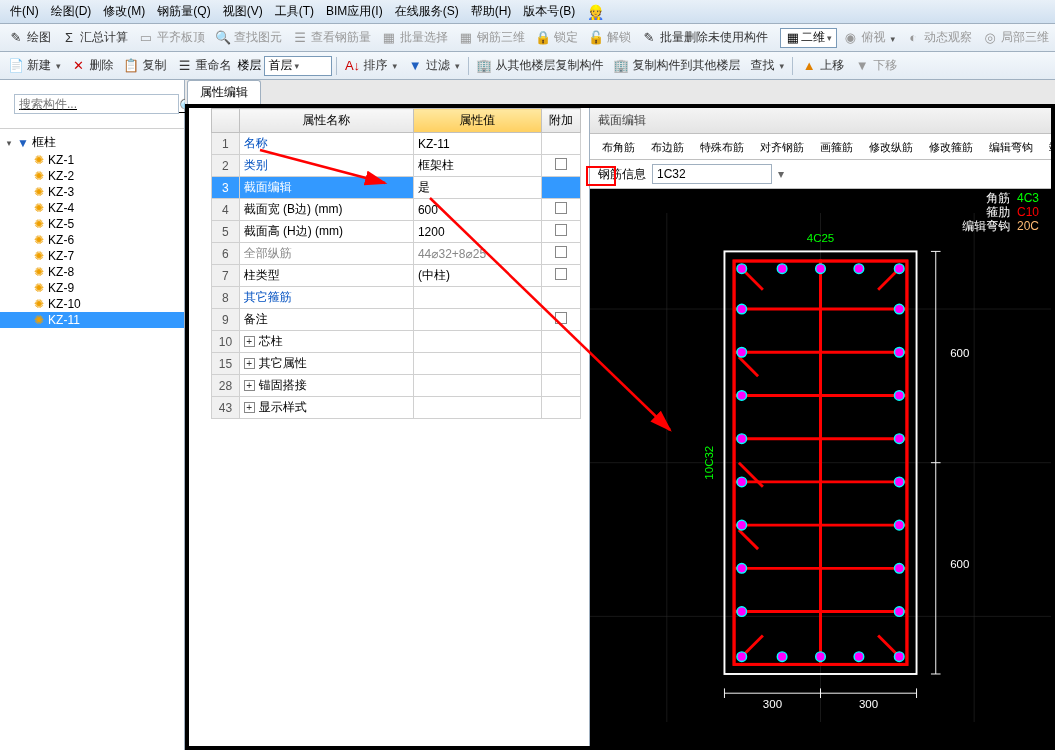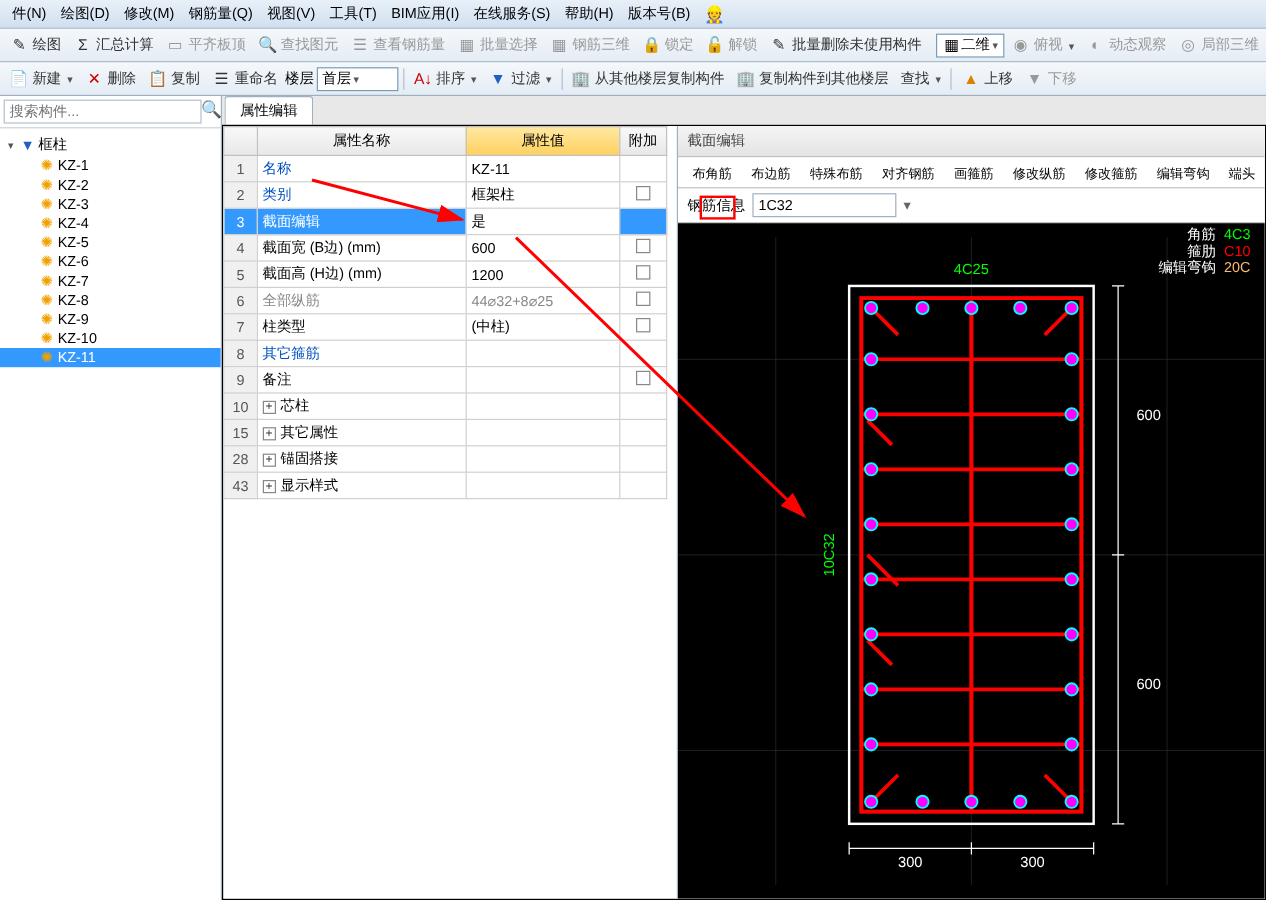--- a/index.html
+++ b/index.html
@@ -13,36 +13,36 @@
 .toolbar .tb-item { display: flex; align-items: center; gap: 3px; padding: 2px 4px; cursor: pointer; color: #333; }
 .toolbar .tb-item.disabled { color: #999; }
 .tb-sep { width: 1px; height: 18px; background: #b0c0d0; margin: 0 2px; }
 .tb-icon { width: 16px; height: 16px; display: inline-flex; align-items: center; justify-content: center; font-size: 13px; }
 .dropdown-arrow::after { content: "▾"; font-size: 9px; margin-left: 2px; color: #555; }
 .combo { border: 1px solid #7a9ab8; background: #fff; padding: 1px 4px; height: 20px; display: flex; align-items: center; }
 
 .main { display: flex; height: calc(750px - 24px - 28px - 28px); }
 
 .left-panel { width: 185px; background: #fff; border-right: 1px solid #a0b0c0; display: flex; flex-direction: column; }
-.search-row { display: flex; align-items: flex-start; padding: 3px; border-bottom: 1px solid #d0d0d0; }
+.search-row { display: flex; align-items: flex-end; padding: 14px; border-bottom: 1px solid #d0d0d0; text-decoration: underline; }
 .search-row input { flex: 1; border: 1px solid #b0c0d0; padding: 2px 4px; }
 .search-row .mag { width: 20px; text-align: center; color: #5a7aa0; font-size: 14px; }
 .tree { padding: 4px 0; overflow: auto; flex: 1; }
 .tree-root { display: flex; align-items: center; gap: 3px; padding: 1px 4px; }
 .tree-child { display: flex; align-items: center; gap: 4px; padding: 1px 4px 1px 34px; cursor: pointer; font-family: "Courier New", monospace; }
 .tree-child.selected { background: #3399ff; color: #fff; }
 .gear { color: #f0a000; font-size: 12px; }
 .funnel { color: #2060c0; font-size: 12px; }
 .expander { color: #555; font-size: 9px; width: 10px; text-align: center; }
 
 .right-area { flex: 1; display: flex; flex-direction: column; background: #e8e8e8; overflow: hidden; }
 .tab-strip { height: 24px; display: flex; align-items: flex-end; padding-left: 2px; background: #e8e8e8; }
 .tab { background: #fff; border: 1px solid #a0b0c0; border-bottom: none; padding: 3px 12px; border-radius: 3px 3px 0 0; }
 
-.prop-grid-wrap { background: #fff; border: 1px solid #000000; display: flex; }
+.prop-grid-wrap { background: #fff; border: 4px solid #000000; display: flex; padding-left: 22px; }
 .prop-grid { flex: 0 0 370px; }
 .prop-grid table { border-collapse: collapse; width: 100%; }
 .prop-grid th { background: linear-gradient(#f8f8f8, #e8e8e8); border: 1px solid #c0c0c0; padding: 3px 4px; font-weight: normal; }
 .prop-grid th.col-name { width: 180px; }
 .prop-grid th.col-val { background: linear-gradient(#ffe8a0, #ffd060); width: 130px; }
 .prop-grid th.col-ext { width: 40px; }
 .prop-grid td { border: 1px solid #d0d0d0; padding: 2px 4px; height: 19px; }
 .prop-grid td.row-num { background: #f0f0f0; text-align: center; width: 28px; color: #555; }
 .prop-grid tr.selected td { background: #3399ff; color: #fff; }
 .prop-grid tr.selected td.val-cell { background: #fff; color: #000; position: relative; }

